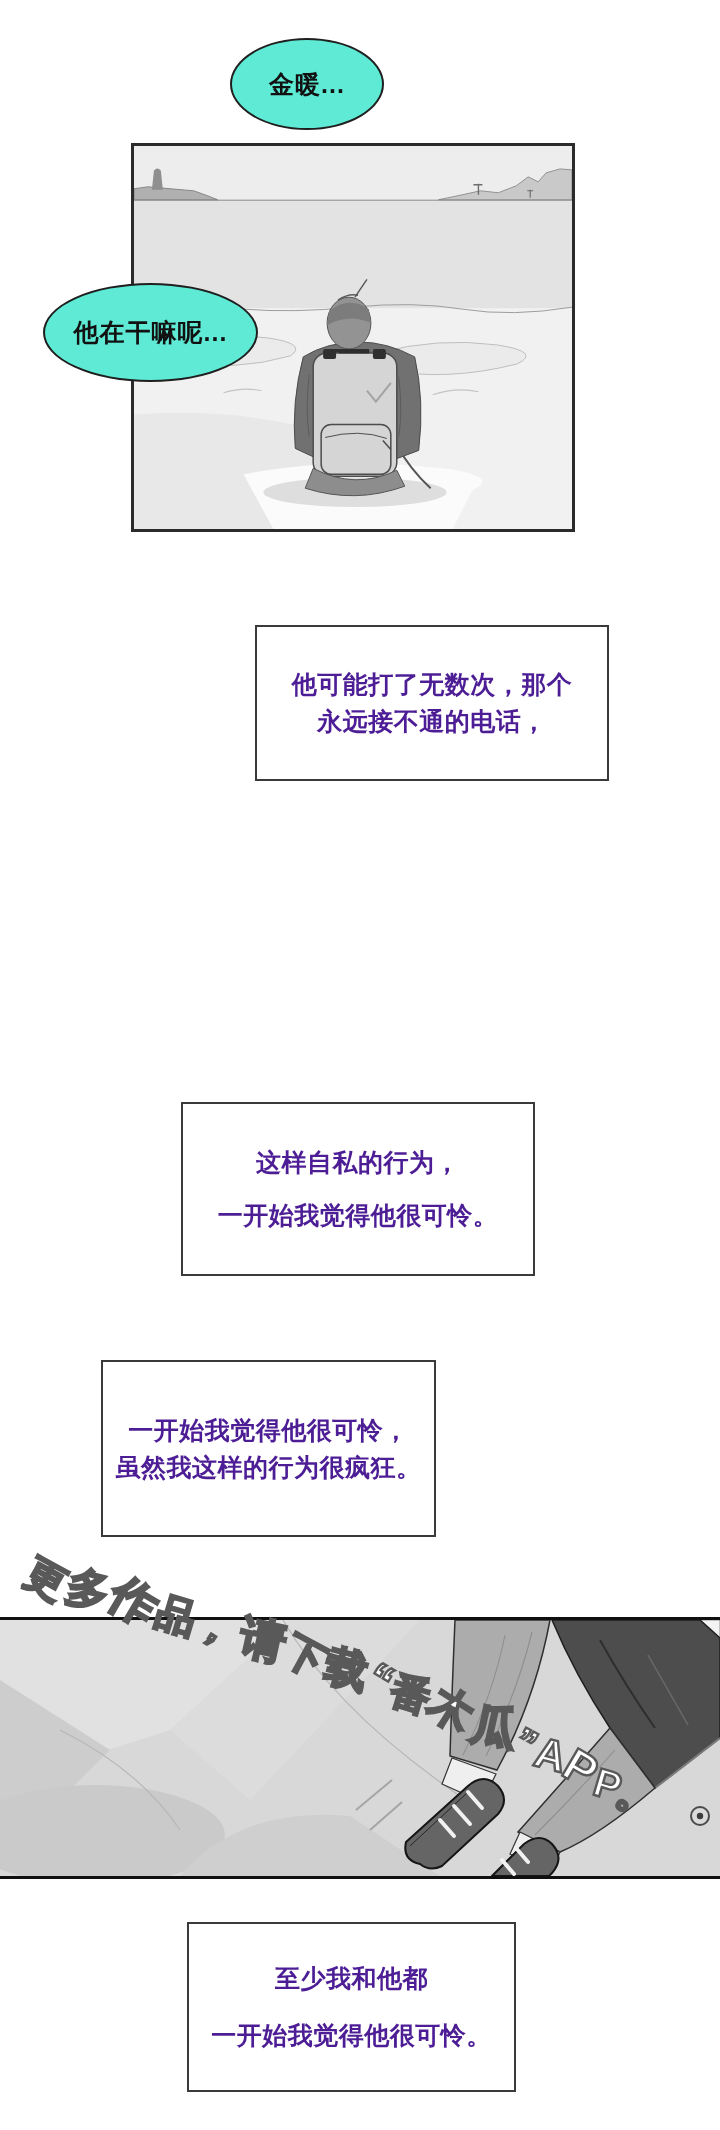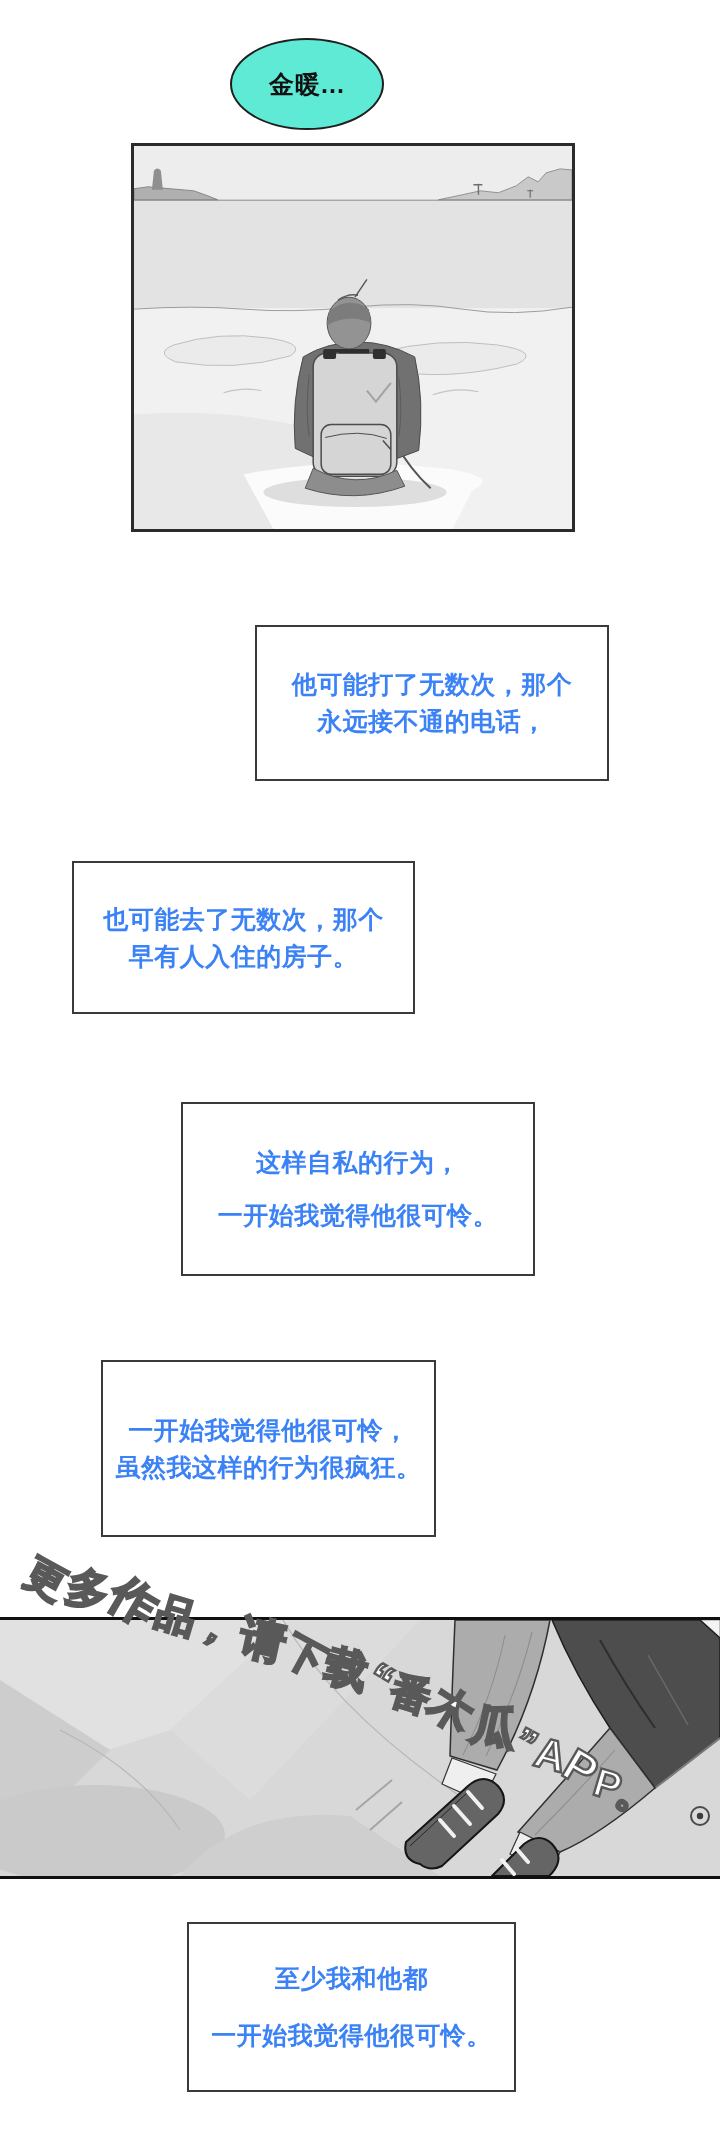--- a/index.html
+++ b/index.html
@@ -33,21 +33,21 @@
   }
   .panel svg{display:block;width:100%;height:100%;}
   
   .caption{
     position:absolute;background:#fff;border:2.5px solid #3a3a3a;
     box-sizing:border-box;display:flex;flex-direction:column;
     align-items:center;justify-content:center;text-align:center;z-index:3;
   }
   .caption .line{
     font-size:25px;font-weight:bold;line-height:37px;letter-spacing:0.5px;
-    white-space:nowrap;color:#3b82f6;
+    white-space:nowrap;color:#4c1d95;
   }
   #caption1{left:255px;top:625px;width:354px;height:156px;}
   #caption2{left:72px;top:861px;width:343px;height:153px;}
   #caption3{left:181px;top:1102px;width:354px;height:174px;gap:16px;}
   #caption4{left:101px;top:1360px;width:335px;height:177px;}
   #caption5{left:187px;top:1922px;width:329px;height:170px;gap:20px;}
   
   #watermark{
     position:absolute;left:36px;top:1548px;z-index:6;
     transform:rotate(20.5deg);transform-origin:0 0;
@@ -106,28 +106,27 @@
         <path d="M206,207 h30" stroke="#2f2f2f" stroke-width="3"></path>
         <path d="M234,246 l9,11 l15,-19" stroke="#a3a3a3" stroke-width="2" fill="none"></path>
         <rect x="188" y="280" width="70" height="50" rx="10" fill="#d5d5d5" stroke="#4c4c4c" stroke-width="1.5"></rect>
         <path d="M192,293 q34,-9 62,1" stroke="#4c4c4c" stroke-width="1" fill="none"></path>
         <path d="M250,296 l8,9" stroke="#4c4c4c" stroke-width="1.5"></path>
         <path d="M180,324 q42,22 84,2 l8,16 q-50,18 -100,2 Z" fill="#8d8d8d" stroke="#555" stroke-width="1"></path>
       </g>
     </svg>
   </div>
 
+  <div class="bubble" id="bubble2">
+    <span>他在干嘛呢...</span>
+  </div>
 
   <div class="caption" id="caption1">
     <div class="line">他可能打了无数次，那个</div>
     <div class="line">永远接不通的电话，</div>
-  </div>
-  <div class="caption" id="caption2">
-    <div class="line">也可能去了无数次，那个</div>
-    <div class="line">早有人入住的房子。</div>
   </div>
   <div class="caption" id="caption3">
     <div class="line">这样自私的行为，</div>
     <div class="line">一开始我觉得他很可怜。</div>
   </div>
   <div class="caption" id="caption4">
     <div class="line">一开始我觉得他很可怜，</div>
     <div class="line">虽然我这样的行为很疯狂。</div>
   </div>
 

